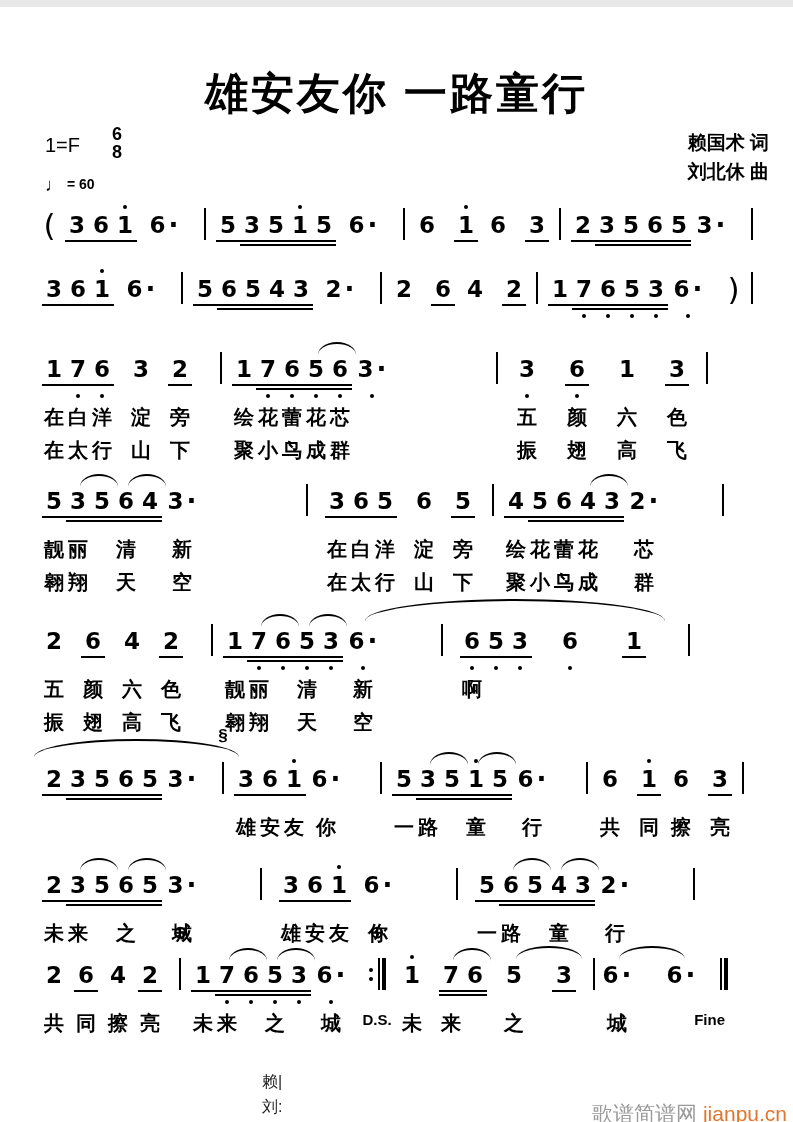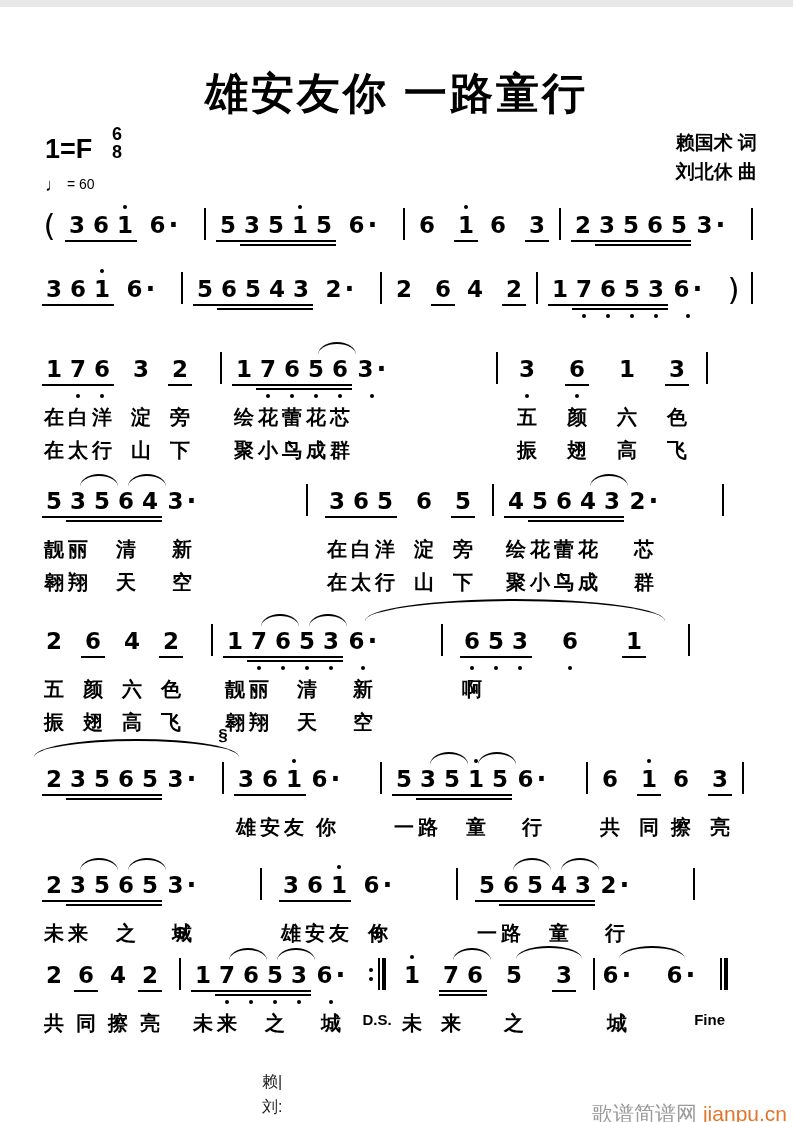--- a/index.html
+++ b/index.html
@@ -1,25 +1,25 @@
 <!DOCTYPE html>
 <html><head>
 <meta charset="utf-8">
 <style>
   html,body{margin:0;padding:0;background:#e8e8e8}
   .sheet{position:relative;width:793px;height:1122px;background:#ffffff;margin:7px auto;
          font-family:"Liberation Sans",sans-serif;color:#000;overflow:hidden}
   .title{position:absolute;top:58px;left:0;right:0;text-align:center;
          font-size:43px;font-weight:bold;letter-spacing:3px}
-  .key{position:absolute;left:45px;top:127px;font-size:27px;font-weight:bold}
+  .key{position:absolute;left:45px;top:127px;font-size:20px;font-weight:normal}
   .meter{position:absolute;left:112px;top:118px;display:flex;flex-direction:column;
          align-items:center;font-size:18px;font-weight:bold;line-height:18px}
-  .tempo{position:absolute;left:45px;top:168px;font-size:14px;font-weight:normal}
+  .tempo{position:absolute;left:45px;top:168px;font-size:14px;font-weight:bold}
   .tempo .q{font-size:18px;vertical-align:-2px}
-  .credits{position:absolute;right:36px;top:121px;text-align:center;
+  .credits{position:absolute;right:24px;top:121px;text-align:center;
            font-size:19px;font-weight:bold;line-height:29px}
   
   #score{position:absolute;left:0;top:0;width:793px;height:1122px}
   .line{position:absolute;left:42px;display:flex;align-items:flex-start;white-space:nowrap}
   .tok{position:relative;display:flex;flex-direction:column;align-items:center;width:24px;flex:none}
   .tok.sym{width:15px}
   .tok.bart{width:6px}
   .tok.rbt{width:16px}
   .tok.ebt{width:10px}
   .rtop{height:16px;display:flex;align-items:flex-end;justify-content:center;width:100%}

